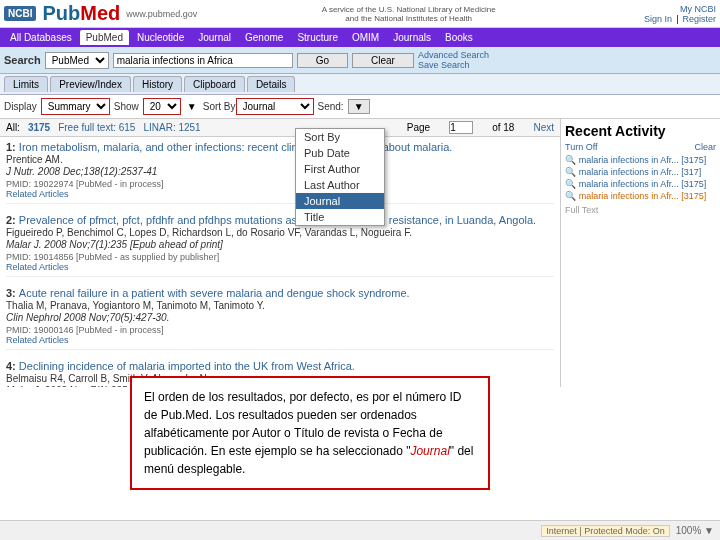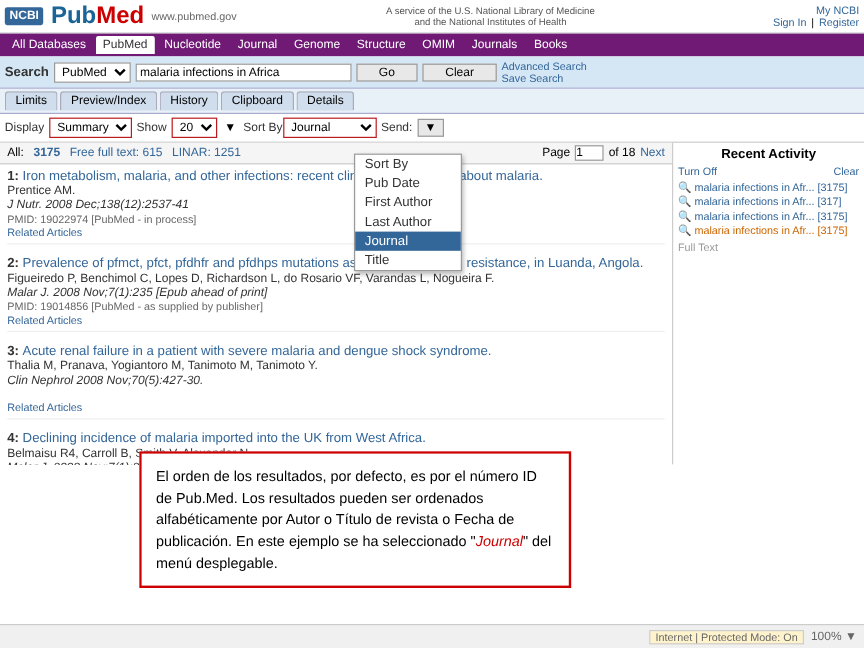--- a/index.html
+++ b/index.html
@@ -58,21 +58,21 @@
       font-size: 9px;
       margin-left: 24px;
     }
     .header-right a {
       color: #336699;
       text-decoration: none;
     }
 
     
     .nav-bar {
-      background: #701a75;
+      background: #6d28d9;
       display: flex;
       align-items: center;
       padding: 2px 4px;
       gap: 2px;
     }
     .nav-item {
       color: #fff;
       font-size: 10px;
       padding: 2px 6px;
       cursor: pointer;
@@ -184,21 +184,21 @@
       font-size: 10px;
     }
     .results-count { color: #336699; font-weight: bold; }
     .results-filter { color: #336699; }
     .results-right {
       margin-left: auto;
       display: flex;
       align-items: center;
       gap: 8px;
     }
-    .page-nav { font-size: 10px; display: flex; align-items: center; gap: 4px; }
+    .page-nav { font-size: 10px; display: flex; align-items: center; gap: 19px; }
 
     
     .sort-dropdown-container {
       position: absolute;
       top: 128px;
       left: 295px;
       z-index: 100;
       background: #fff;
       border: 1px solid #999;
       box-shadow: 2px 2px 4px rgba(0,0,0,0.3);
@@ -285,21 +285,21 @@
       justify-content: space-between;
       font-size: 9px;
       color: #336699;
       margin-bottom: 3px;
     }
 
     
     .callout-box {
       position: absolute;
       bottom: 50px;
-      left: 116px;
+      left: 130px;
       width: 360px;
       background: #fff;
       border: 2px solid #cc0000;
       padding: 10px 12px;
       font-size: 12px;
       color: #000;
       line-height: 1.5;
       z-index: 200;
     }
     .callout-highlight {
@@ -478,40 +478,40 @@
         <div class="result-links">
           <a>Related Articles</a>
         </div>
       </div>
 
       <div class="result-item">
         <span class="result-num">3: </span>
         <a class="result-title">Acute renal failure in a patient with severe malaria and dengue shock syndrome.</a><br>
         <span class="result-authors">Thalia M, Pranava, Yogiantoro M, Tanimoto M, Tanimoto Y.</span><br>
         <span class="result-journal">Clin Nephrol 2008 Nov;70(5):427-30.</span><br>
-        <br>
+        <span class="result-pmid">PMID: 19000146 [PubMed - in process]</span><br>
         <div class="result-links">
           <a>Related Articles</a>
         </div>
       </div>
 
       <div class="result-item">
         <span class="result-num">4: </span>
         <a class="result-title">Declining incidence of malaria imported into the UK from West Africa.</a><br>
         <span class="result-authors">Belmaisu R4, Carroll B, Smith V, Alexander N.</span><br>
         <span class="result-journal">Malar J. 2008 Nov;7(1):235 [Epub ahead of print]</span><br>
         <br>
         
       </div>
 
     </div>
   </div>
 
   <div class="right-sidebar">
-    <div style="font-weight:bold;font-size:11px;margin-bottom:3px;text-align:center;">Recent Activity</div>
+    <div style="font-weight:bold;font-size:14px;margin-bottom:3px;">Recent Activity</div>
     <div class="recent-turn-clear">
       <a>Turn Off</a>
       <a>Clear</a>
     </div>
     <div class="recent-item">🔍 malaria infections in Afr... [3175]</div>
     <div class="recent-item">🔍 malaria infections in Afr... [317]</div>
     <div class="recent-item">🔍 malaria infections in Afr... [3175]</div>
     <div class="recent-item" style="color:#cc6600;">🔍 malaria infections in Afr... [3175]</div>
     <div style="font-size:9px;color:#999;margin-top:4px;">Full Text</div>
   </div>

